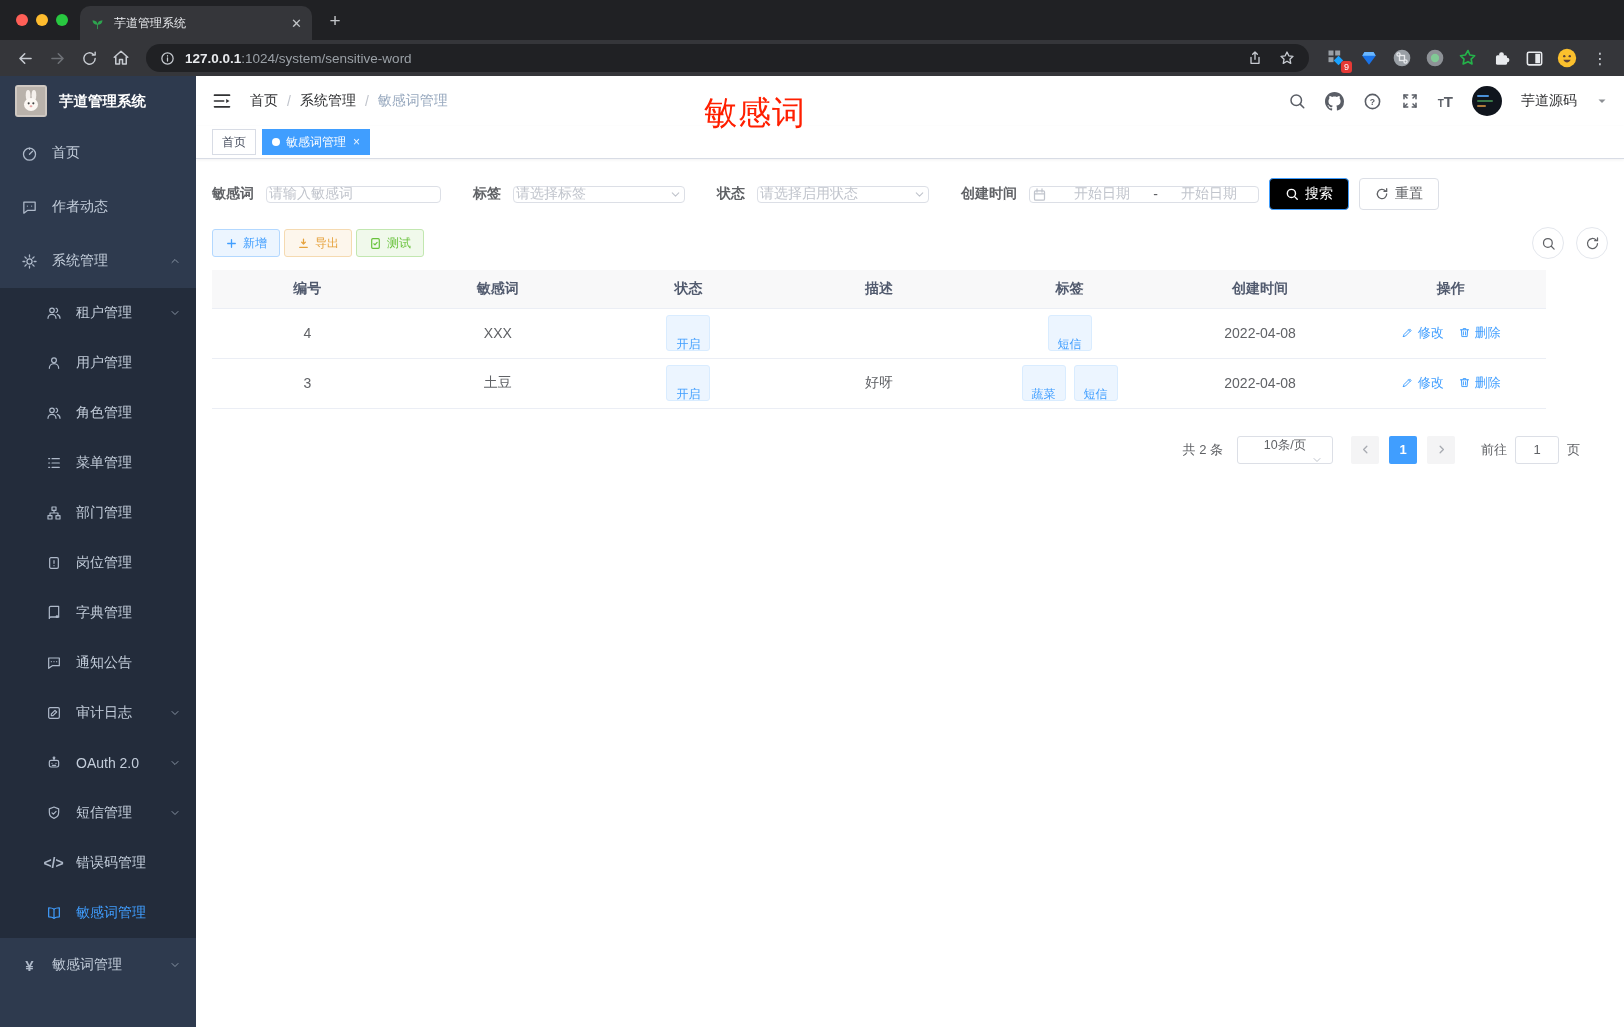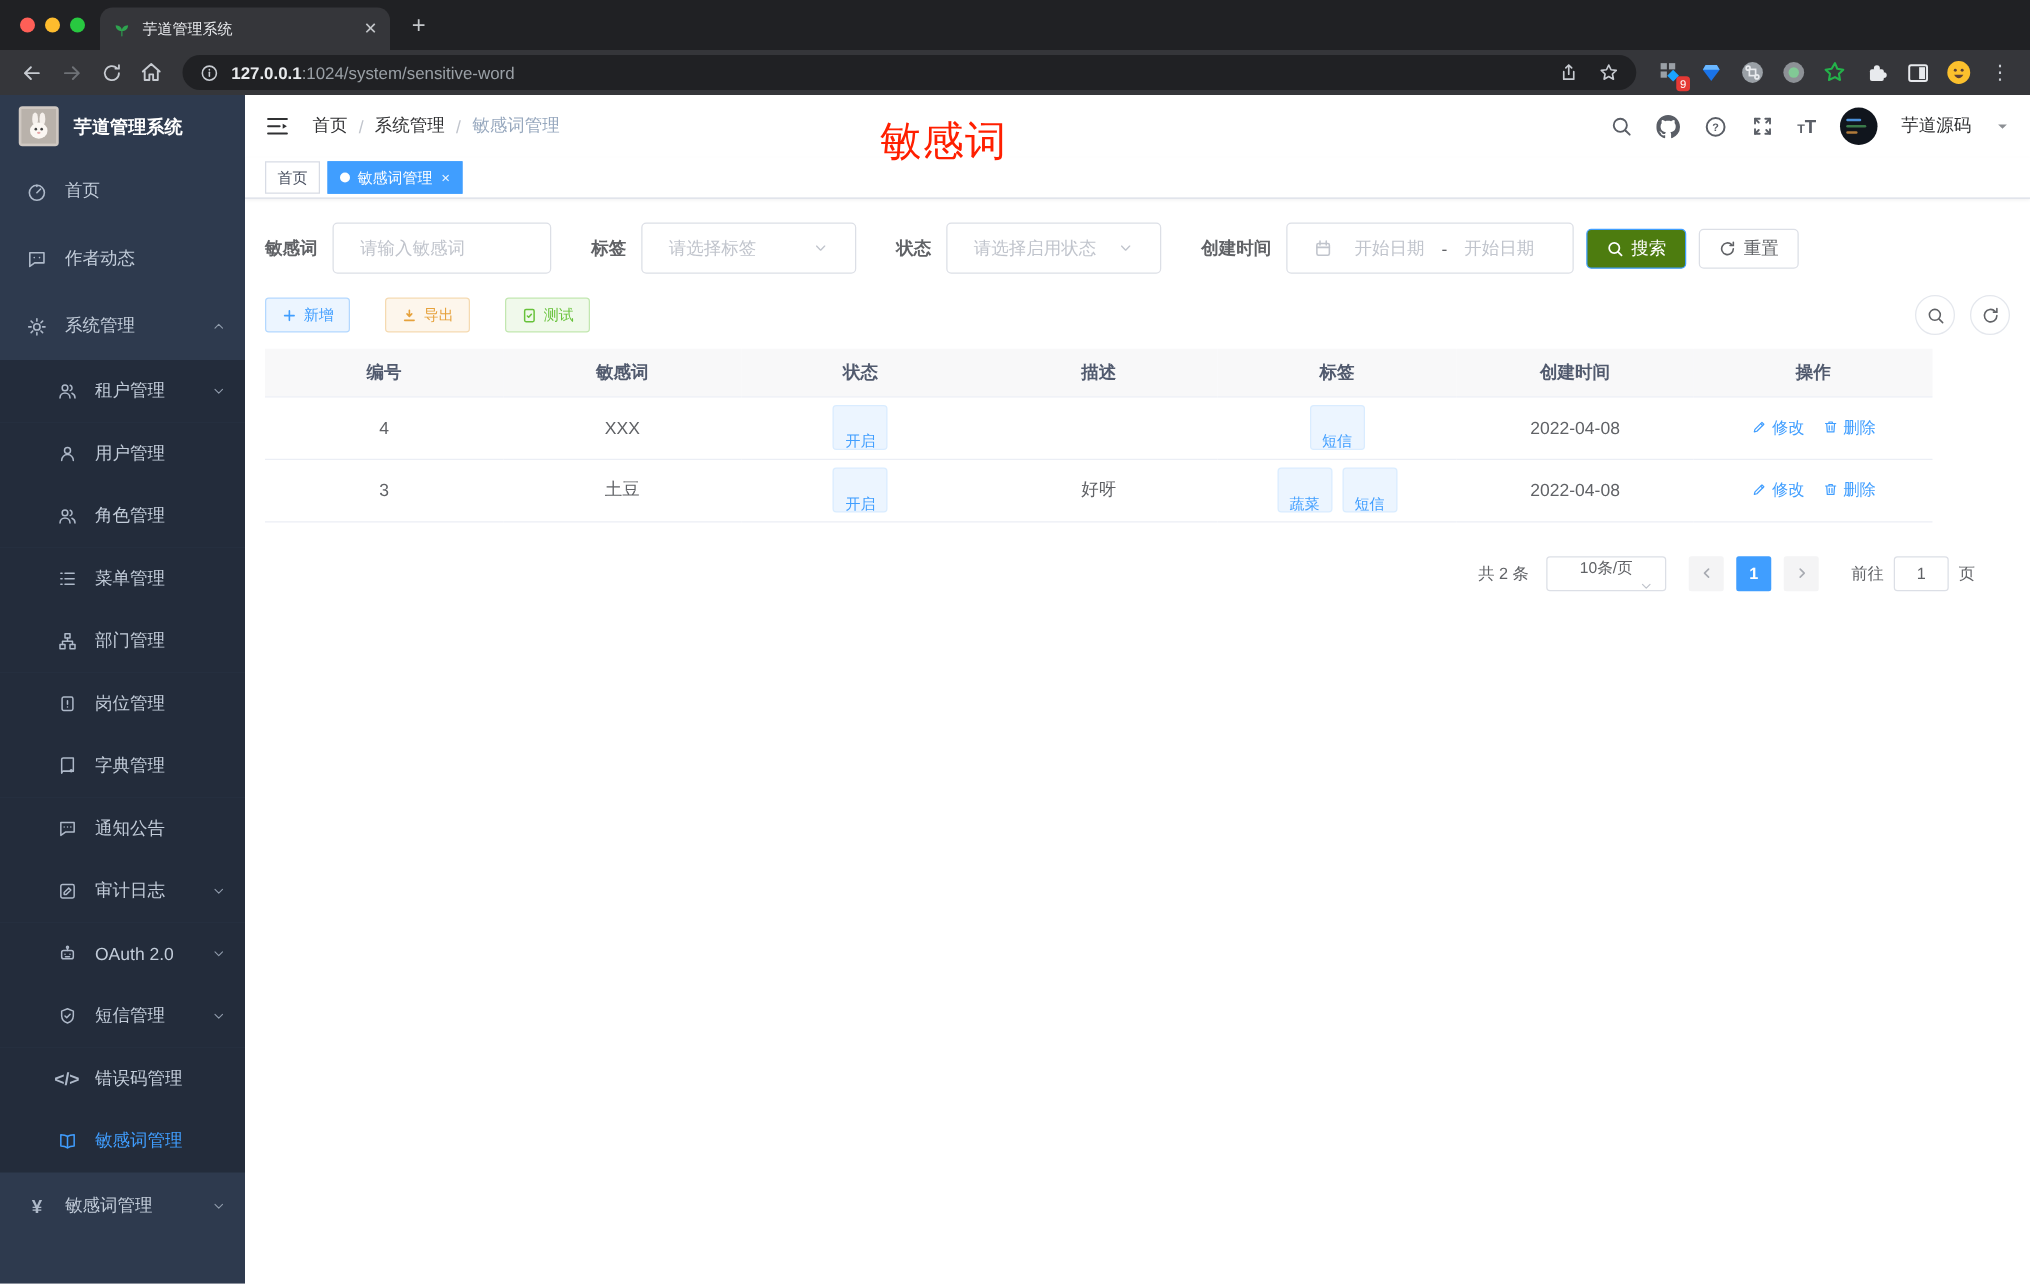--- a/index.html
+++ b/index.html
@@ -64,39 +64,39 @@
   .tag-item { height:26px; display:inline-flex; align-items:center; padding:0 9px; border:1px solid #d8dce5; background:#fff; color:#495060; font-size:12px; cursor:pointer; }
   .tag-item.active { background:#409eff; border-color:#409eff; color:#fff; }
   .tag-dot { width:8px; height:8px; border-radius:50%; background:#fff; margin-right:6px; }
   .tag-close { margin-left:7px; font-size:12px; opacity:.9; }
 
   .content { padding:19px 16px 0; flex:1; position:relative; }
 
   .filter-row { display:flex; align-items:center; }
   .f-group { display:flex; align-items:center; margin-right:32px; }
   .f-label { font-size:14px; color:#606266; font-weight:700; margin-right:12px; white-space:nowrap; }
-  .inputbox { height:41px; border:1px solid #dcdfe6; border-radius:4px; background:#fff; display:flex; align-items:center; padding:0 21px; font-size:14px; cursor:text; }
+  .inputbox { height:17px; border:1px solid #dcdfe6; border-radius:4px; background:#fff; display:flex; align-items:center; padding:0 2px; font-size:14px; cursor:text; }
   .ph { color:#c0c4cc; }
   .sel-caret { margin-left:auto; color:#c0c4cc; display:flex; }
   .w-kw { width:175px; } .w-sel { width:172px; }
   .w-date { width:230px; cursor:pointer; }
   .date-ic { color:#c0c4cc; margin-right:8px; display:flex; }
   .date-part { flex:1; text-align:center; }
   .date-sep { color:#606266; padding:0 4px; }
 
   .btn { height:32px; border-radius:4px; padding:0 15px; font-size:14px; display:inline-flex; align-items:center; gap:6px; border:1px solid #dcdfe6; background:#fff; color:#606266; cursor:pointer; white-space:nowrap; }
-  .btn-primary { background:#4d7c0f; border-color:#409eff; color:#fff; }
+  .btn-primary { background:#000000; border-color:#409eff; color:#fff; }
   .ml10 { margin-left:10px; }
 
   .toolbar-row { margin-top:17px; display:flex; align-items:center; }
   .btn-sm { height:28px; padding:0 12px; font-size:12px; border-radius:3px; gap:5px; }
   .btn-plain-primary { color:#409eff; background:#ecf5ff; border-color:#b3d8ff; }
   .btn-plain-warning { color:#e6a23c; background:#fdf6ec; border-color:#f5dab1; }
   .btn-plain-success { color:#67c23a; background:#f0f9eb; border-color:#c2e7b0; }
-  .btn-sm + .btn-sm { margin-left:28px; }
+  .btn-sm + .btn-sm { margin-left:4px; }
   .circle-btns { margin-left:auto; display:flex; gap:12px; }
   .circle-btn { width:32px; height:32px; border-radius:50%; border:1px solid #e4e7ed; background:#fff; color:#606266; display:flex; align-items:center; justify-content:center; cursor:pointer; }
 
   .table-wrap { margin-top:11px; width:1334px; }
   table { width:100%; border-collapse:collapse; font-size:14px; color:#606266; table-layout:fixed; }
   thead th { background:#f8f8f9; height:38px; font-weight:700; color:#515a6e; border-bottom:1px solid #ebeef5; text-align:center; font-size:14px; }
   tbody td { height:50px; border-bottom:1px solid #ebeef5; text-align:center; background:#fff; }
   .el-tag { display:inline-block; height:24px; line-height:22px; padding:17px 9px; background:#ecf5ff; border:1px solid #d9ecff; color:#409eff; border-radius:3px; font-size:12px; }
   .el-tag + .el-tag { margin-left:8px; }
   .op-link { color:#409eff; font-size:13px; display:inline-flex; align-items:center; gap:4px; cursor:pointer; }

